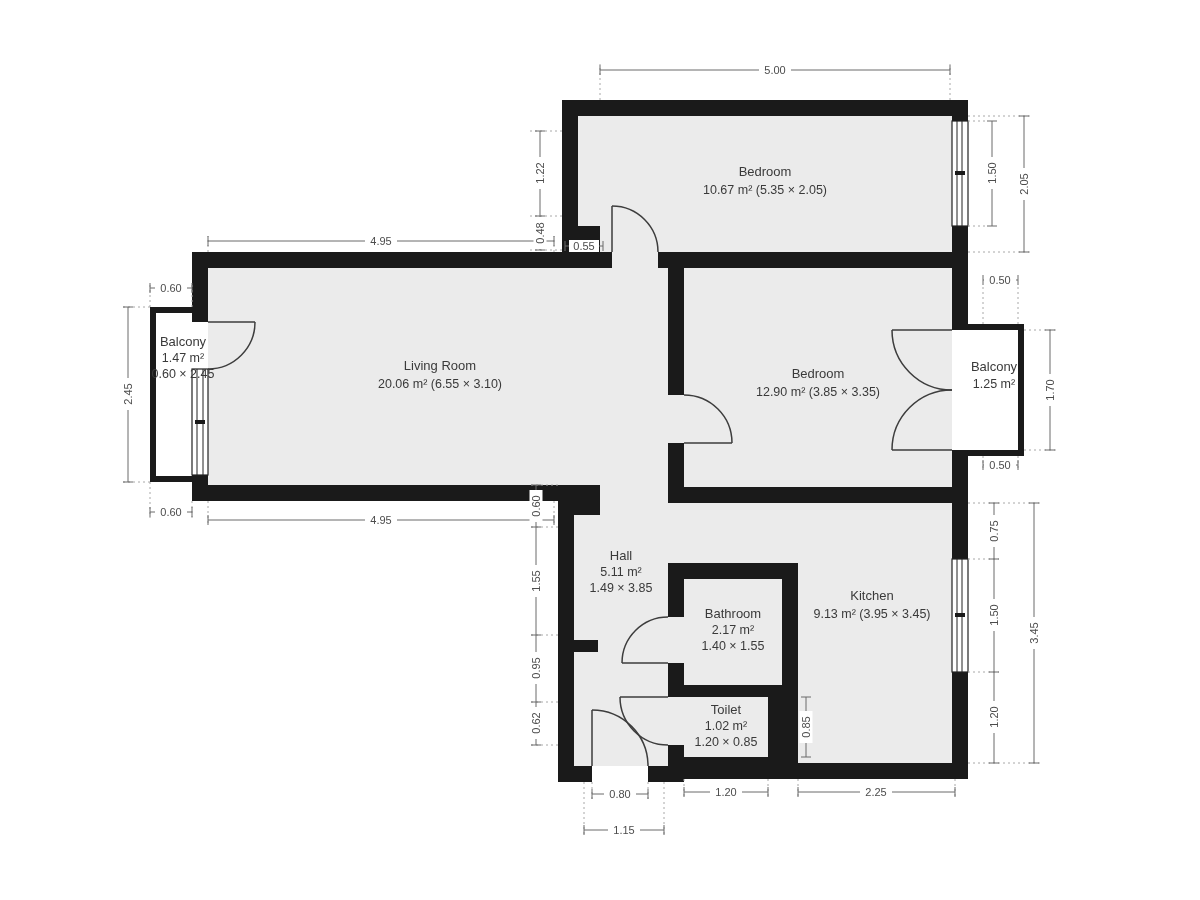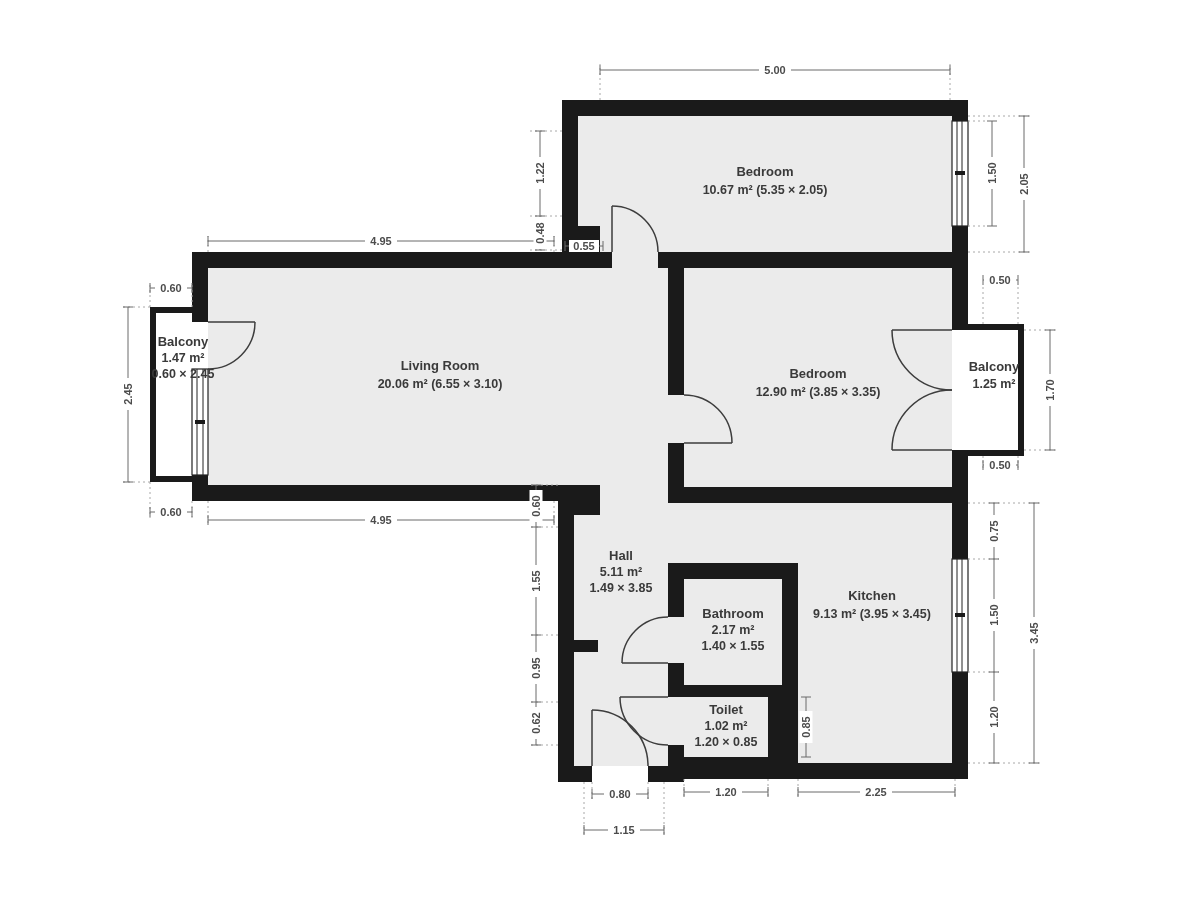--- a/index.html
+++ b/index.html
@@ -1,21 +1,21 @@
 <!DOCTYPE html>
 <html style="--wall: #1a1a1a; --floor: #ebebeb; --background: #ffffff;"><head>
 <meta charset="utf-8">
 <style>
   html,body{margin:0;padding:0;}
   body{
     width:1200px;height:900px;overflow:hidden;
     background:var(--background,#ffffff);
     font-family:"Liberation Sans",sans-serif;
   }
-  #stage{position:relative;width:1200px;height:900px;font-weight:bold;}
+  #stage{position:relative;width:1200px;height:900px;}
   svg{display:block;}
   .floor{fill:var(--floor,#ebebeb);}
   .wall{fill:var(--wall,#1a1a1a);}
   .bwall{fill:var(--wall,#1a1a1a);}
   .door{stroke:#3d3d3d;stroke-width:1.5;fill:none;}
   .win{fill:#ffffff;stroke:#222222;stroke-width:1.2;}
   .winline{stroke:#222222;stroke-width:1;}
   .mullion{fill:#1a1a1a;}
   .dim{stroke:#6a6a6a;stroke-width:1;fill:none;}
   .ext{stroke:#a8a8a8;stroke-width:1;fill:none;stroke-dasharray:2 3;}

